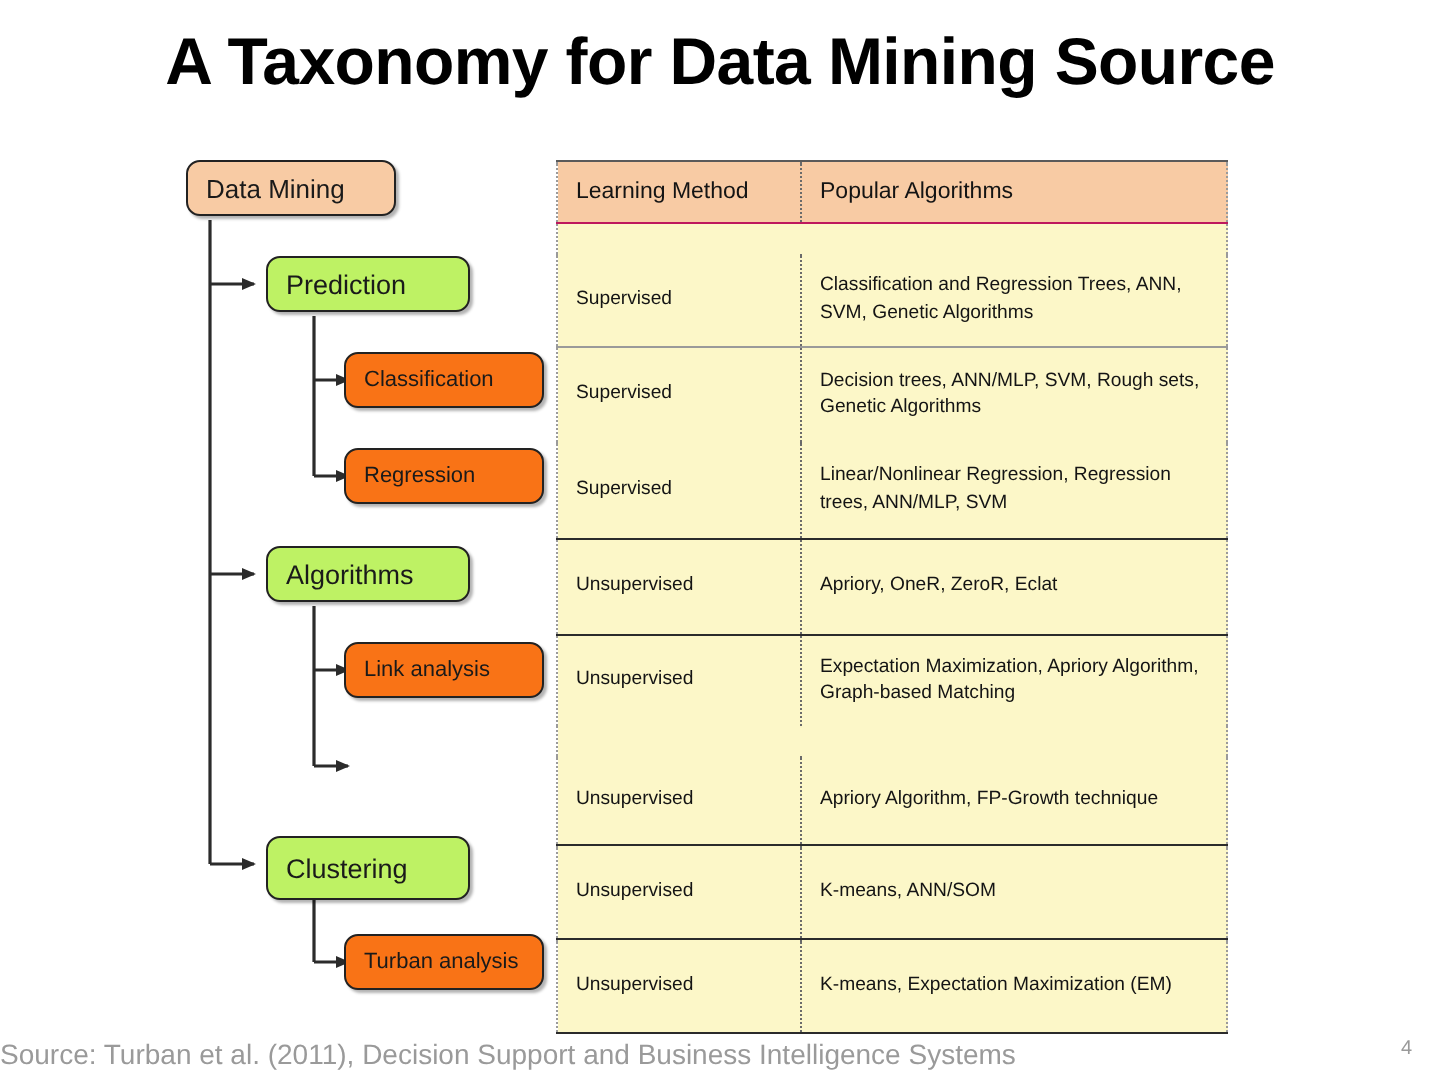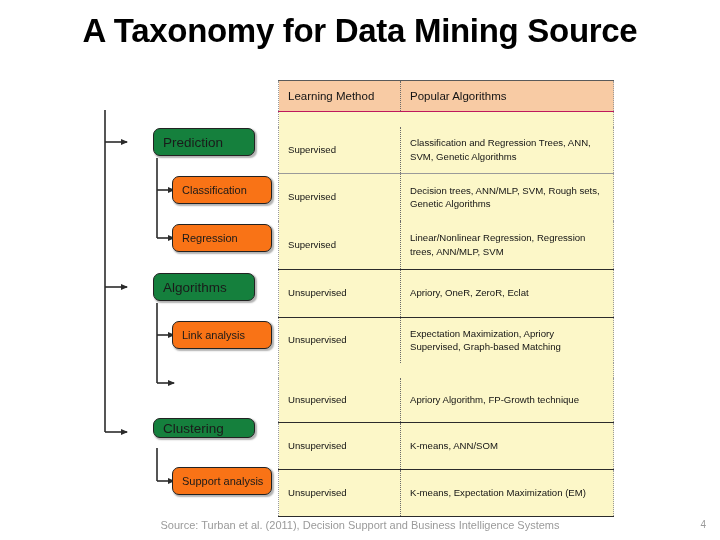--- a/index.html
+++ b/index.html
@@ -62,23 +62,22 @@
     padding-left: 9px;
     color: #1a1a1a;
     box-shadow: 1.5px 1.5px 1.5px rgba(0,0,0,0.30);
     background: #ffffff;
   }
   .node-root {
     background: #f8cba4;
     font-size: 13px;
   }
   .node-l1 {
-    background: #15803d;
+    background: #bef264;
     font-size: 13.5px;
-    margin-left: 20px;
   }
   .node-l2 {
     background: #f97316;
     font-size: 11px;
   }
 
   
   #tbl {
     position: absolute;
     left: 278px;
@@ -135,22 +134,22 @@
     left: 0;
     top: 519px;
     width: 720px;
     height: 18px;
   }
   #source {
     position: absolute;
     left: 0;
     top: 0;
     width: 720px;
-    text-align: center;
-    font-size: 11px;
+    text-align: left;
+    font-size: 14px;
     color: #9a9a9a;
   }
   #pagenum {
     position: absolute;
     right: 14px;
     top: 0;
     font-size: 10px;
     color: #9a9a9a;
   }
 </style>
@@ -185,20 +184,23 @@
 
         <path d="M157,233 L157,313"></path>
         <path d="M157,265 L174,265" marker-end="url(#ah)"></path>
         <path d="M157,313 L174,313" marker-end="url(#ah)"></path>
 
         <path d="M157,378 L157,411"></path>
         <path d="M157,411 L174,411" marker-end="url(#ah)"></path>
       </g>
     </svg>
 
+    <div class="node node-root" style="left:93px; top:10px; width:105px; height:28px;">
+      <span>Data Mining</span>
+    </div>
 
     <div class="node node-l1" style="left:133px; top:58px; width:102px; height:28px;">
       <span>Prediction</span>
     </div>
 
     <div class="node node-l2" style="left:172px; top:106px; width:100px; height:28px;">
       <span>Classification</span>
     </div>
 
     <div class="node node-l2" style="left:172px; top:154px; width:100px; height:28px;">
@@ -207,26 +209,26 @@
 
     <div class="node node-l1" style="left:133px; top:203px; width:102px; height:28px;">
       <span>Algorithms</span>
     </div>
 
     <div class="node node-l2" style="left:172px; top:251px; width:100px; height:28px;">
       <span>Link analysis</span>
     </div>
 
 
-    <div class="node node-l1" style="left:133px; top:348px; width:102px; height:20px;">
+    <div class="node node-l1" style="left:133px; top:348px; width:102px; height:32px;">
       <span>Clustering</span>
     </div>
 
     <div class="node node-l2" style="left:172px; top:397px; width:100px; height:28px;">
-      <span>Support analysis</span>
+      <span>Turban analysis</span>
     </div>
 
     <table id="tbl">
       <colgroup>
           <col class="c1">
           <col class="c2">
         </colgroup>
       <thead>
         <tr>
           <th>Learning Method</th>
@@ -253,21 +255,21 @@
           <td class="col2">Linear/Nonlinear Regression, Regression trees, ANN/MLP, SVM</td>
         </tr>
 
         <tr class="sep-thick" style="height:48px;">
           <td>Unsupervised</td>
           <td class="col2">Apriory, OneR, ZeroR, Eclat</td>
         </tr>
 
         <tr class="sep-thick" style="height:46px;">
           <td>Unsupervised</td>
-          <td class="col2">Expectation Maximization, Apriory Supervised, Graph-based Matching</td>
+          <td class="col2">Expectation Maximization, Apriory Algorithm, Graph-based Matching</td>
         </tr>
 
         <tr class="gutter">
             <td colspan="2"></td>
           </tr>
 
         <tr class="sep-none" style="height:44px;">
           <td>Unsupervised</td>
           <td class="col2">Apriory Algorithm, FP-Growth technique</td>
         </tr>

